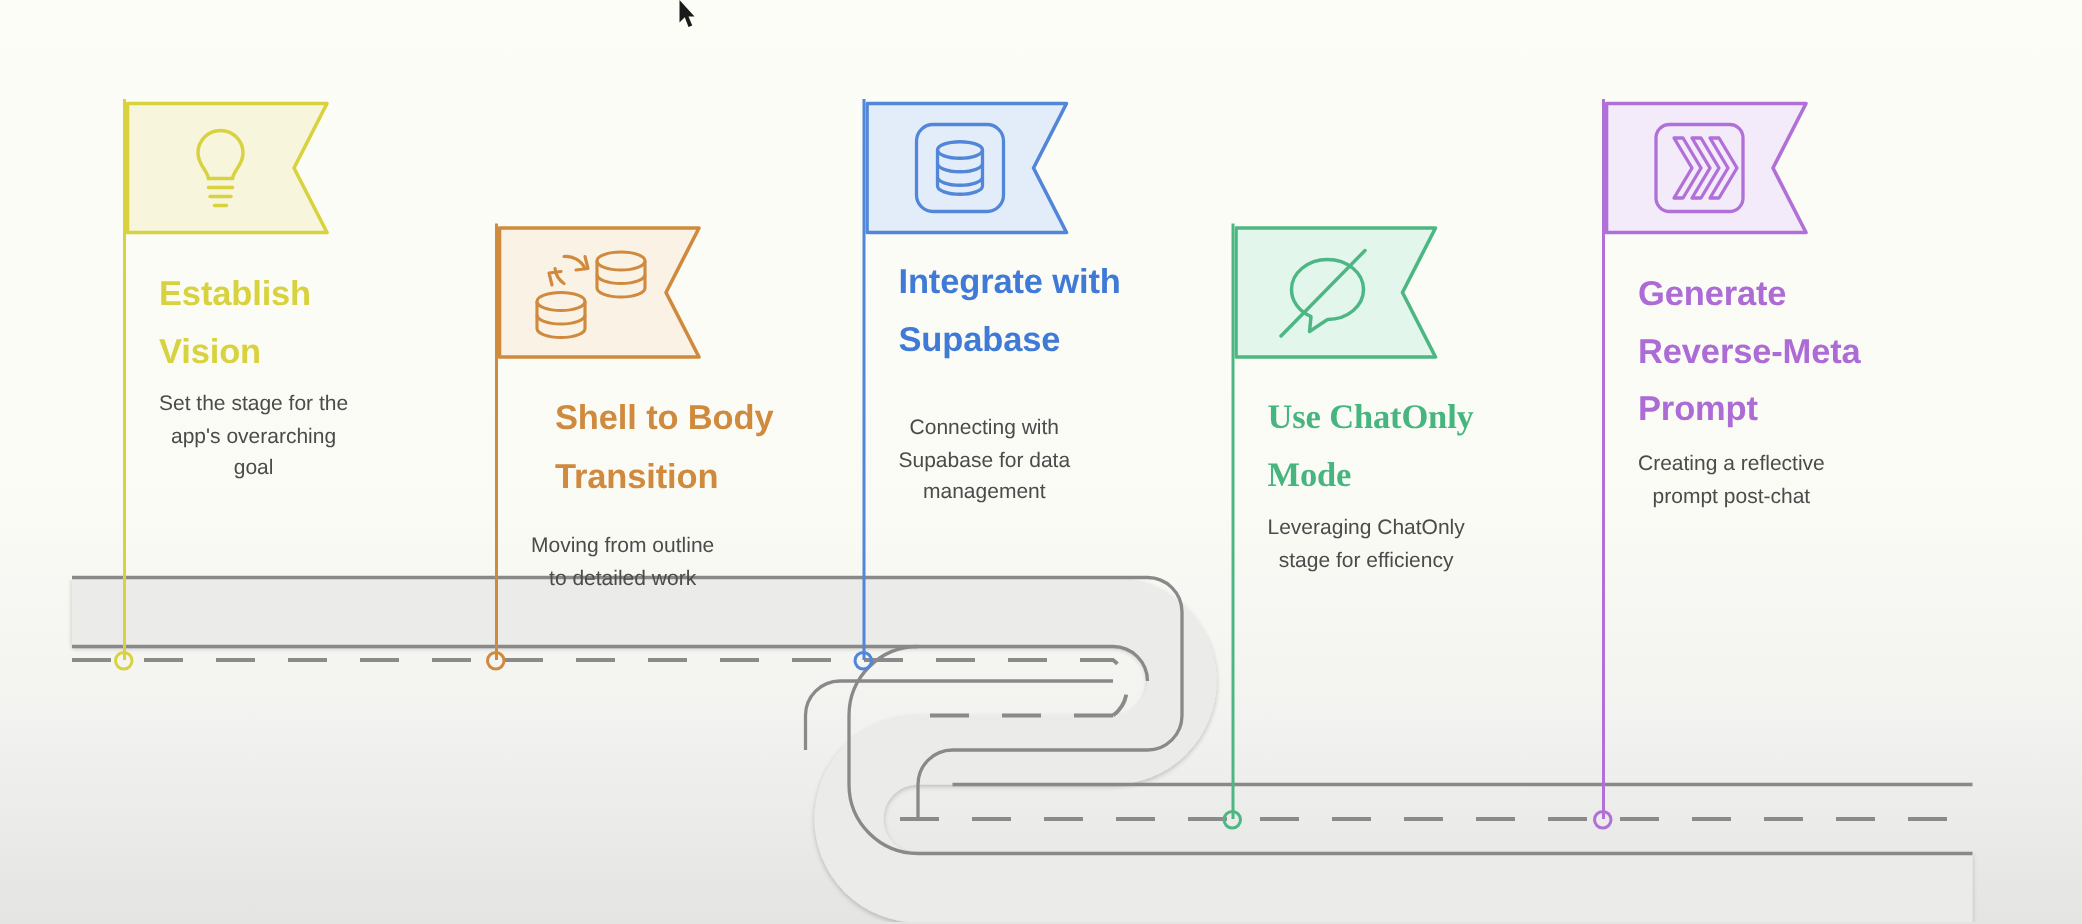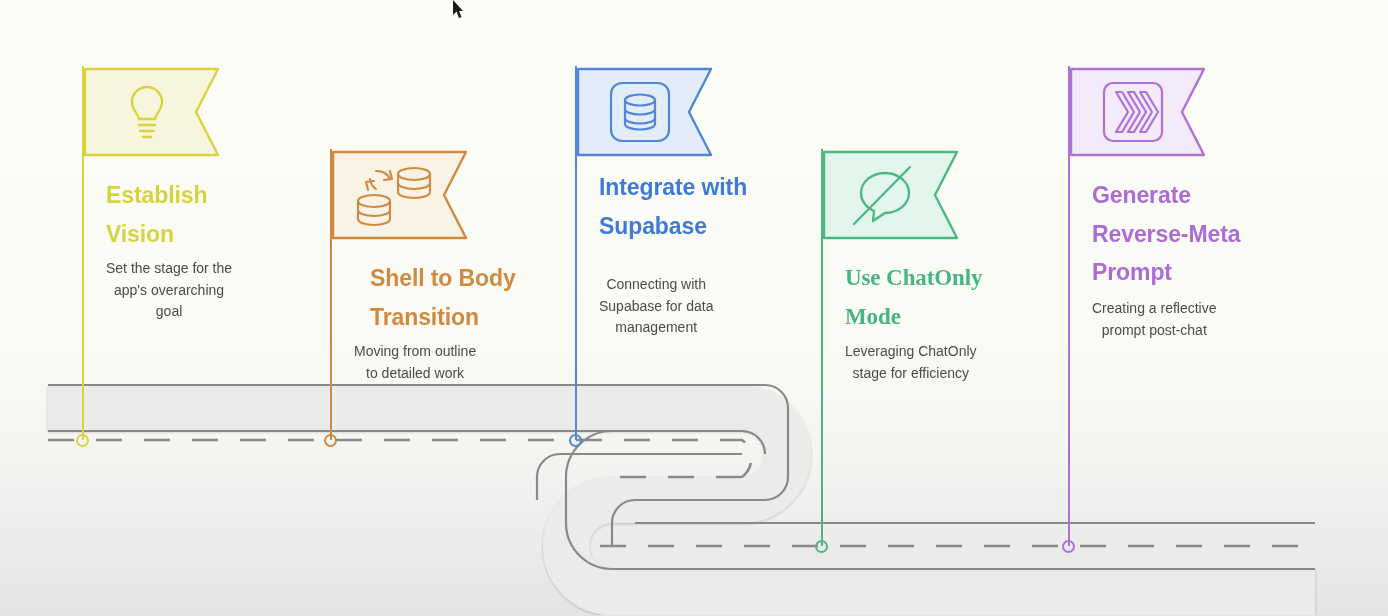--- a/index.html
+++ b/index.html
@@ -155,21 +155,21 @@
         <path d="M26,52 v9 a16,6 0 0 0 32,0 v-9"></path>
         <path d="M26,61 v9 a16,6 0 0 0 32,0 v-9"></path>
         <path d="M44,22 a14,14 0 0 1 14,8" stroke-linecap="round"></path>
         <path d="M58,22 l2,8 l-8,1" stroke-linejoin="round" stroke-linecap="round"></path>
         <path d="M44,40 a14,14 0 0 1 -6,-10" stroke-linecap="round"></path>
         <path d="M36,41 l-2,-8 l8,-1" stroke-linejoin="round" stroke-linecap="round"></path>
       </g>
     </svg>
     <div class="m-title" style="top:110px; color:#d08a3e;margin-left:16px;">Shell to Body
 Transition</div>
-    <div class="m-desc" style="top:192px;">Moving from outline
+    <div class="m-desc" style="top:204px;">Moving from outline
 to detailed work</div>
   </div>
 
   <div class="milestone" style="left:575px; top:66px; width:300px;">
     <div class="pole" style="height:374px; background:#5186d8;"></div>
     <svg class="banner" viewBox="0 0 136 92">
       <path d="M1,3 L134,3 L112,46 L134,89 L1,89 Z" fill="#e3edfa" stroke="#5186d8" stroke-width="2.4" stroke-linejoin="round"></path>
       <g stroke="#5186d8" stroke-width="2.2" fill="none">
         <rect x="34" y="17" width="58" height="58" rx="11"></rect>
         <ellipse cx="63" cy="34" rx="15" ry="5.5"></ellipse>

